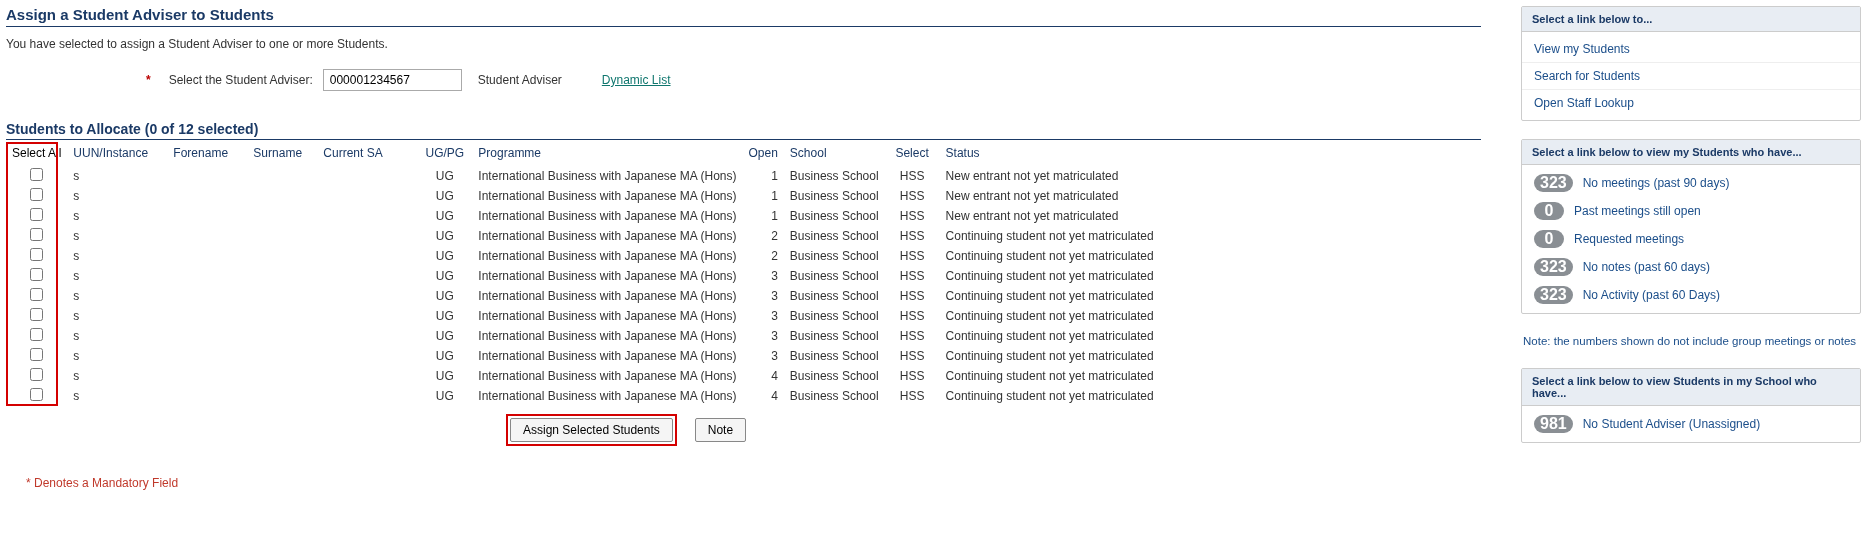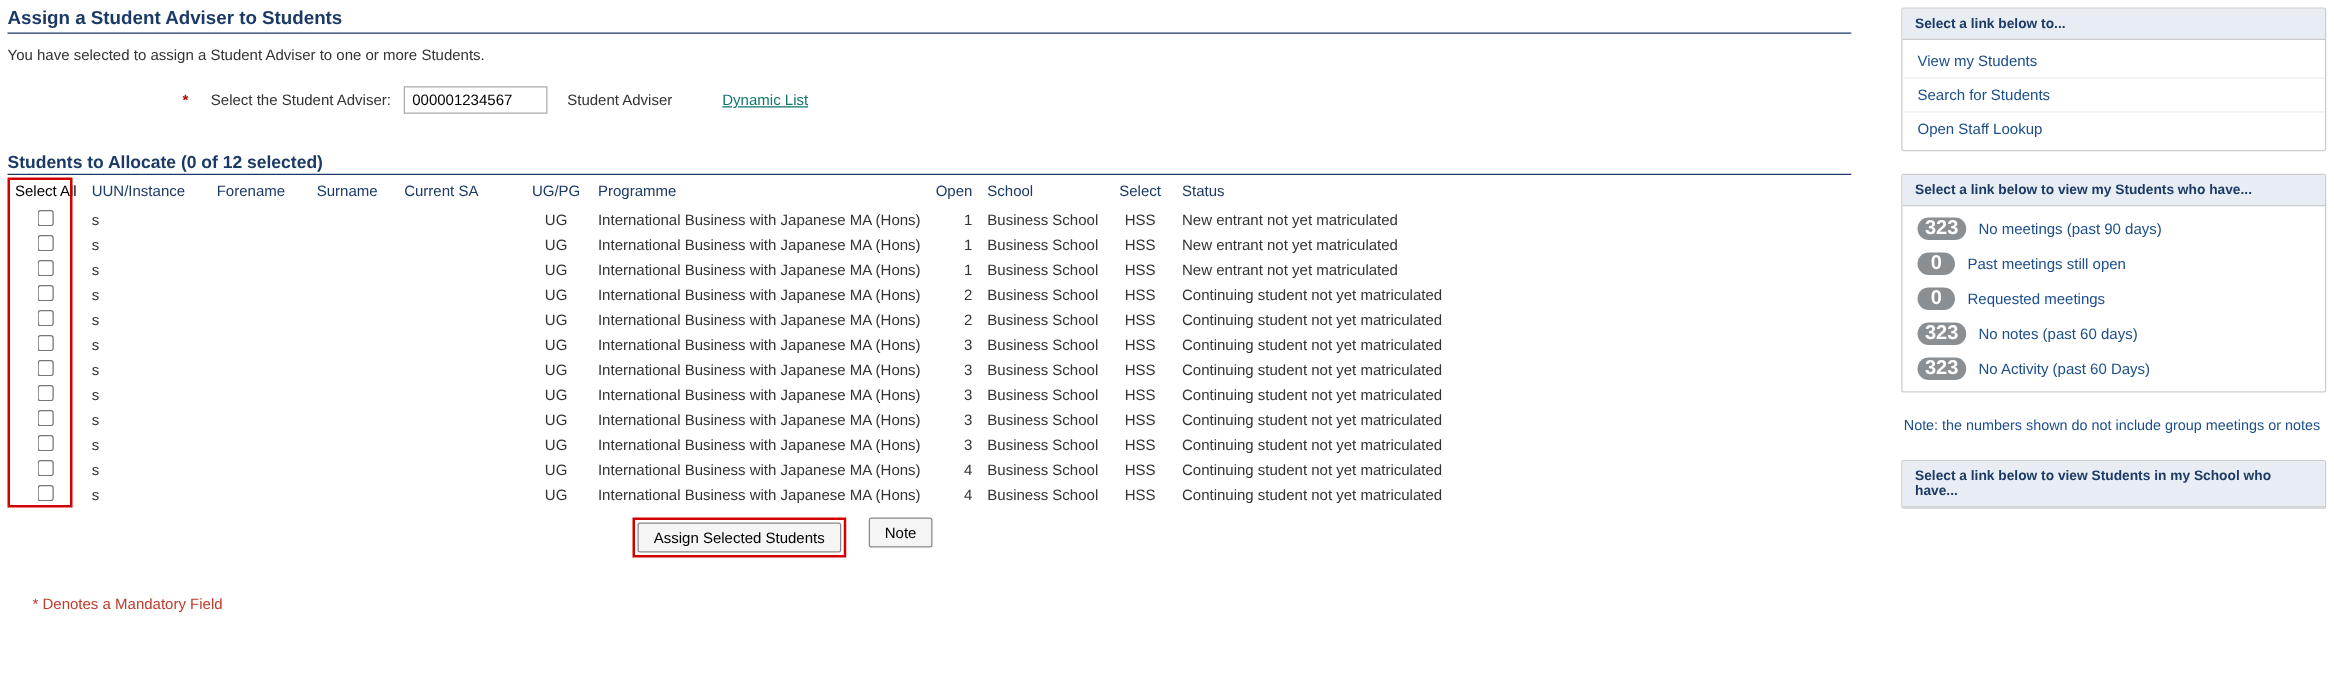--- a/index.html
+++ b/index.html
@@ -34,21 +34,21 @@
     gap: 10px;
     margin-left: 140px;
     margin-bottom: 30px;
   }
   .req-star { color: #b00; margin-right: 8px; font-weight: bold; }
   .form-label { color: #333; }
   .form-input {
     border: 1px solid #aaa;
     padding: 3px 6px;
     font-size: 12px;
-    width: 115px;
+    width: 139px;
     height: 22px;
   }
   .adviser-type { margin-left: 6px; color: #333; }
   .dynamic-list { color: #0f766e; margin-left: 30px; }
 
   h2.section-title {
     font-size: 14px;
     font-weight: bold;
     color: #1b3a66;
     margin: 0 0 2px 0;
@@ -87,21 +87,21 @@
     pointer-events: none;
     top: 0;
     left: 0;
     width: 52px;
   }
   .highlight-btn {
     border: 2px solid #d40000;
     display: inline-block;
     padding: 2px;
   }
-  .action-row { margin-top: 8px; padding-left: 500px; display: flex; gap: 18px; align-items: flex-start; }
+  .action-row { margin-top: 8px; padding-left: 500px; display: flex; gap: 18px; align-items: center; }
   .btn {
     background: #f5f5f5;
     border: 1px solid #888;
     padding: 4px 12px;
     font-size: 12px;
     cursor: pointer;
     border-radius: 2px;
   }
   .mandatory-note { color: #c0392b; margin-top: 30px; margin-left: 20px; }
 
@@ -391,15 +391,21 @@
           <a href="#" class="panel-item">
             <span class="badge">323</span>
             <span>No Activity (past 60 Days)</span>
           </a>
         </div>
     </div>
     <div class="side-note">Note: the numbers shown do not include group meetings or notes</div>
 
     <div class="panel" style="margin-top:18px">
       <div class="panel-hdr">Select a link below to view Students in my School who have...</div>
+      <div class="panel-body" id="school-panel-body">
+          <a href="#" class="panel-item">
+            <span class="badge">981</span>
+            <span>No Student Adviser (Unassigned)</span>
+          </a>
+        </div>
     </div>
   </div>
 </div>
 
 </body></html>

